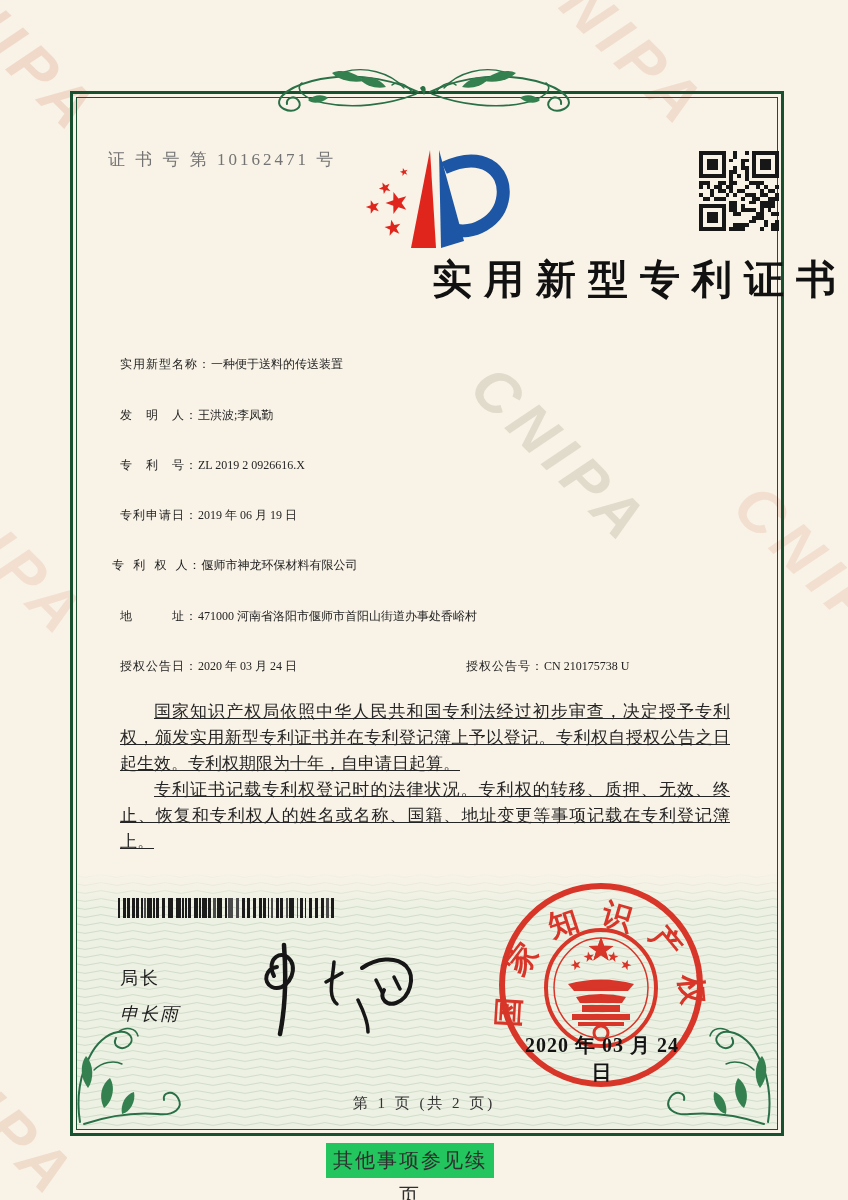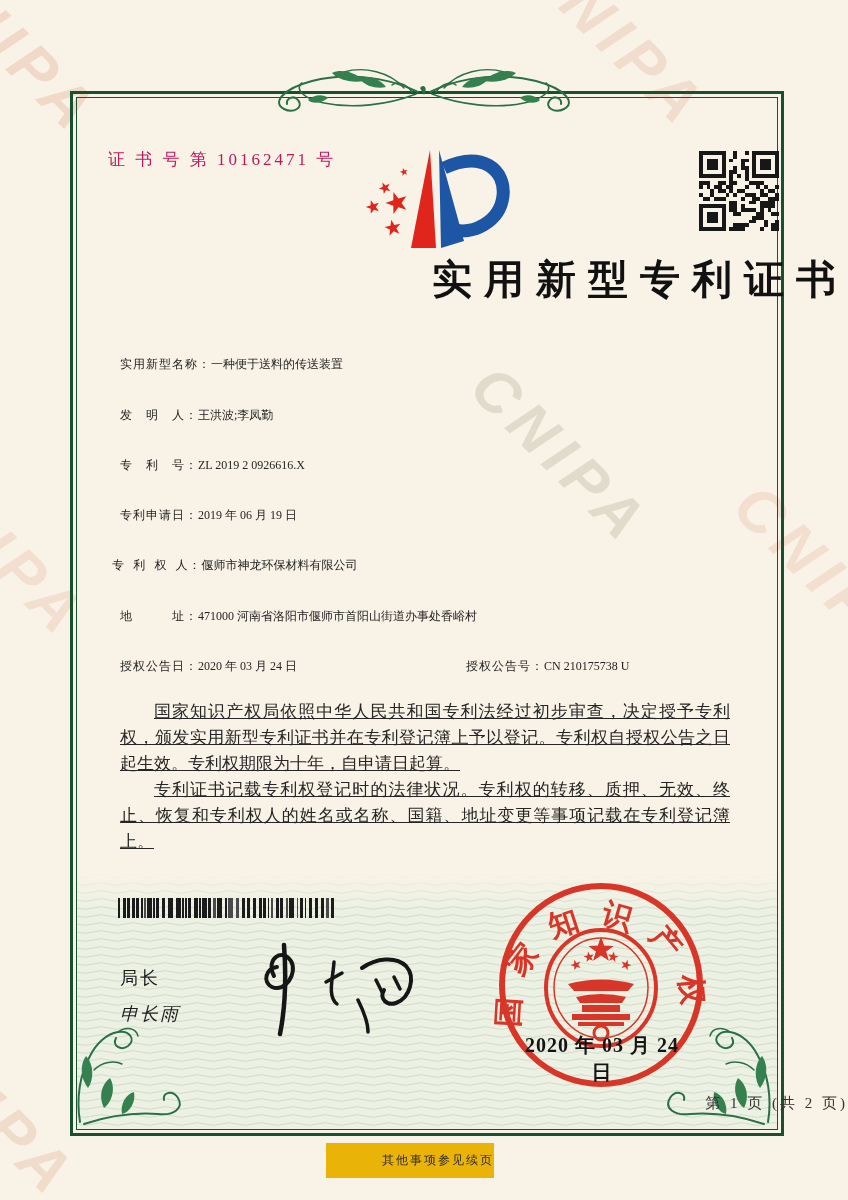--- a/index.html
+++ b/index.html
@@ -19,21 +19,21 @@
   
   .frame{
     position:absolute;left:70px;top:91px;width:708px;height:1039px;
     border:3px solid #17512f;z-index:2;
   }
   .frame-inner{
     position:absolute;left:3px;top:3px;right:3px;bottom:3px;
     border:1px solid #17512f;
   }
   .certno{
-    position:absolute;left:108px;top:148px;font-size:17px;letter-spacing:3px;color:#be185d;z-index:4;
+    position:absolute;left:108px;top:148px;font-size:17px;letter-spacing:3px;color:#737373;z-index:4;
   }
   .title{
     position:absolute;left:0;right:0;top:252px;text-align:right;
     font-size:40px;font-weight:700;letter-spacing:12px;color:#111;z-index:4;
   }
   .frow{position:absolute;font-size:12px;color:#232323;z-index:4;white-space:nowrap;}
   .frow .lab{letter-spacing:1px;color:#1e1e1e;}
   .paras{
     position:absolute;left:120px;top:699px;width:610px;z-index:4;
     font-size:17px;line-height:26px;text-align:justify;color:#252525;
@@ -49,27 +49,27 @@
   }
   .barcode{position:absolute;left:118px;top:898px;z-index:5;}
   .sig-label{position:absolute;left:120px;font-size:18px;letter-spacing:2px;color:#1c1c1c;z-index:5;}
   .signature{position:absolute;left:238px;top:940px;z-index:5;}
   .seal{position:absolute;left:492px;top:876px;z-index:6;opacity:.93;}
   .seal-date{
     position:absolute;left:512px;top:1032px;width:180px;text-align:center;
     font-size:20px;color:#141414;letter-spacing:1px;z-index:7;font-weight:700;
   }
   .pageinfo{
-    position:absolute;left:0;right:0;top:1094px;text-align:right;
+    position:absolute;left:0;right:0;top:1094px;text-align:center;
     font-size:15px;letter-spacing:3px;color:#333;z-index:5;
   }
   .note-box{
     position:absolute;left:326px;top:1143px;width:168px;height:35px;
-    background:#eab308;z-index:4;text-align:right;line-height:35px;
-    font-size:12px;letter-spacing:2px;color:#2e2e2e;
+    background:#22c55e;z-index:4;text-align:center;line-height:35px;
+    font-size:20px;letter-spacing:2px;color:#2e2e2e;
   }
   .ornament{z-index:3;}
 </style>
 </head>
 <body>
 
 <div class="page">
 
   <span class="wm" style="left:-48px;top:-64px;font-size:62px;color:rgba(228,186,163,0.45);">CNIPA</span>
   <span class="wm" style="left:560px;top:-70px;font-size:62px;color:rgba(228,186,163,0.38);">CNIPA</span>

